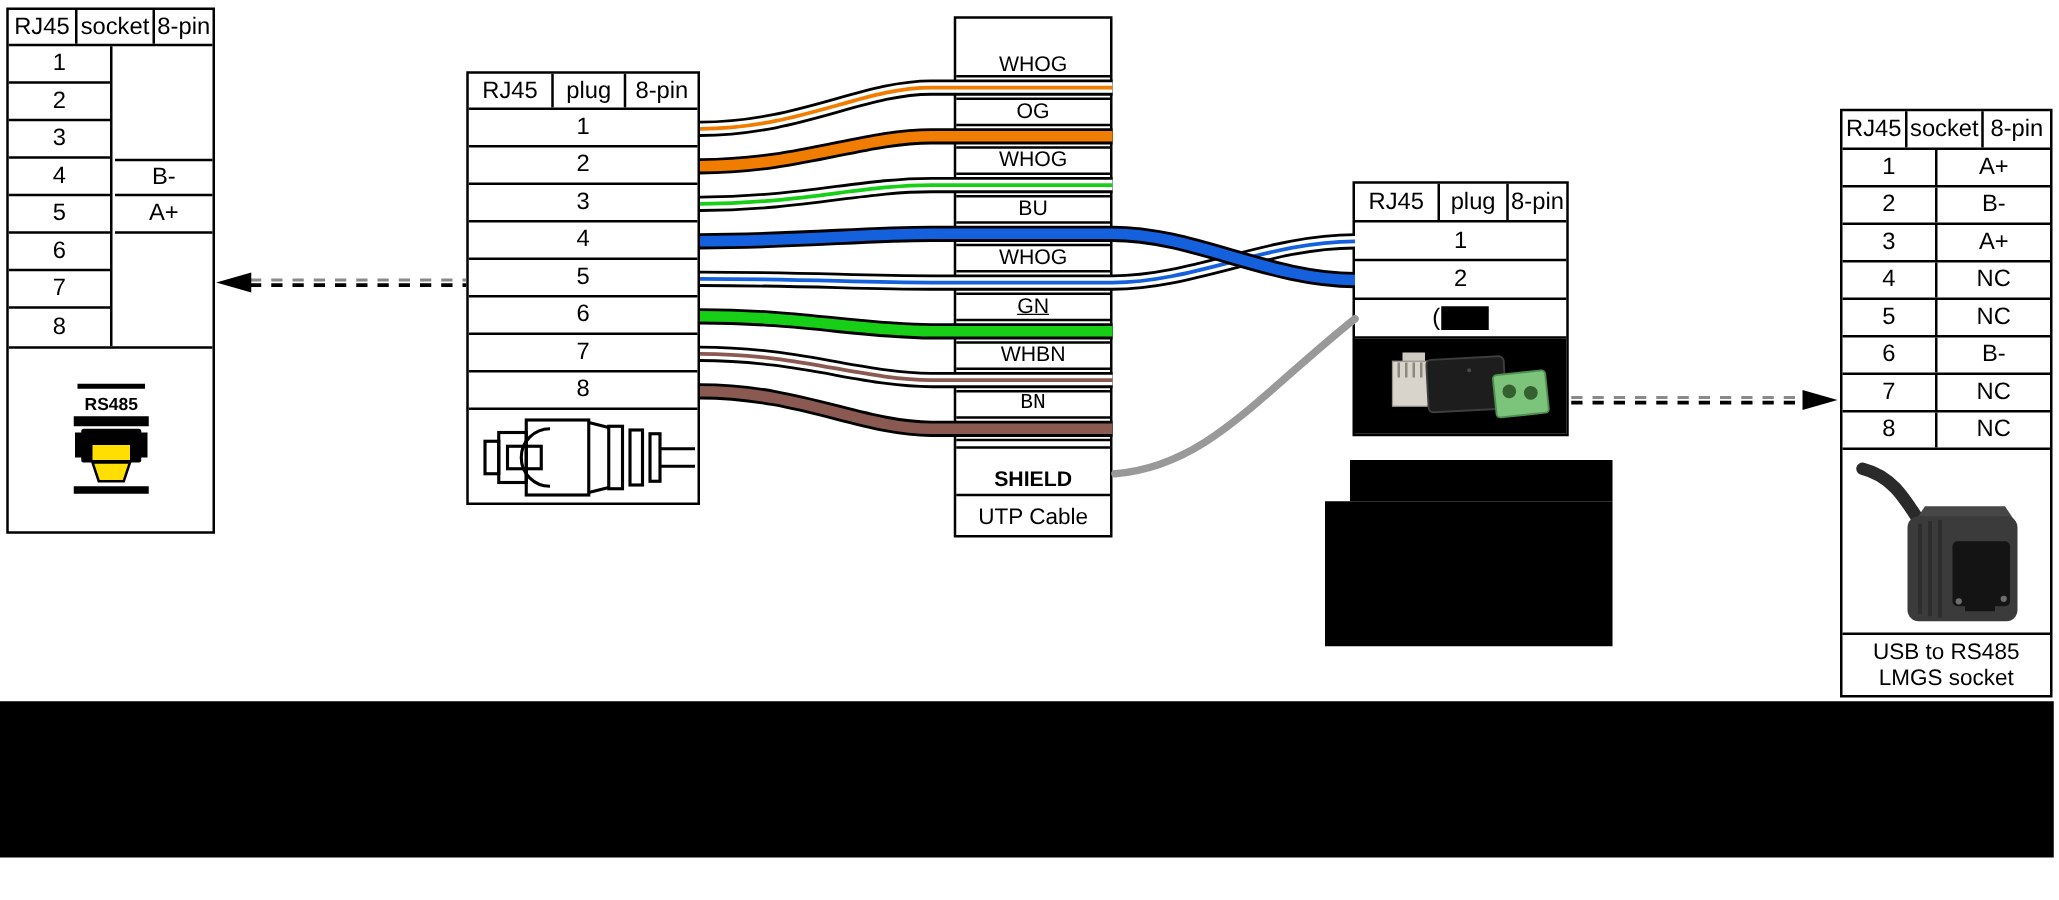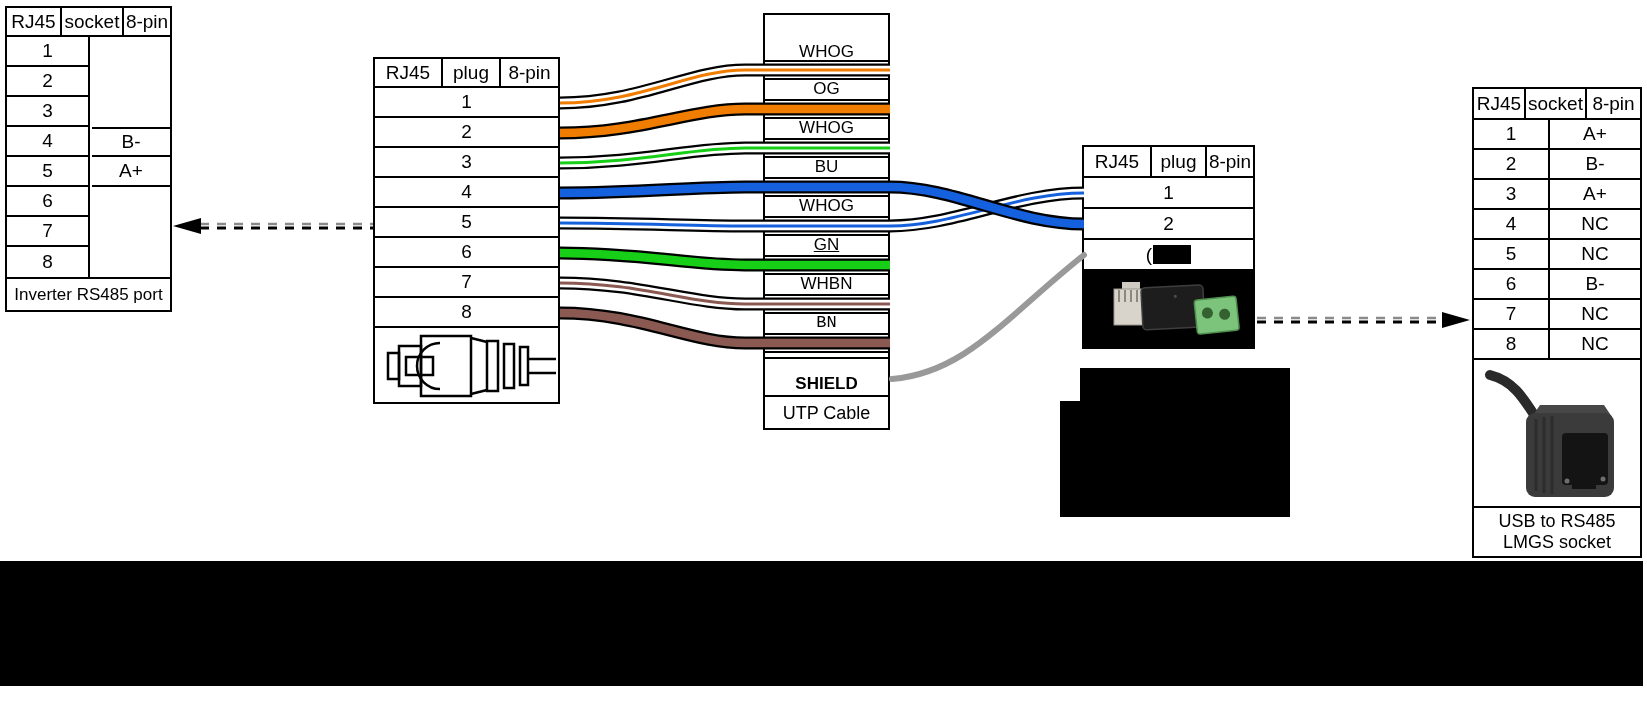--- a/index.html
+++ b/index.html
@@ -61,21 +61,33 @@
         <div class="pinrow">3</div>
         <div class="pinrow">4</div>
         <div class="pinrow">5</div>
         <div class="pinrow">6</div>
         <div class="pinrow">7</div>
         <div class="pinrow nb">8</div>
       </div>
       <div class="valcell" style="top:90px;border-top:2px solid #000;border-bottom:2px solid #000;">B-</div>
       <div class="valcell" style="top:120px;border-bottom:2px solid #000;">A+</div>
     </div>
-    <div class="cap" style="height:33px;">Inverter RS485 port</div>
+    <div class="imgcell" style="height:148px;">
+      <svg width="70" height="96" viewBox="0 0 70 96">
+        <line x1="8" y1="5" x2="62" y2="5" stroke="#000" stroke-width="4"></line>
+        <text x="35" y="24" font-size="14" font-weight="bold" text-anchor="middle">RS485</text>
+        <rect x="5" y="29" width="60" height="8" fill="#000"></rect>
+        <rect x="6" y="42" width="6" height="20" fill="#000"></rect>
+        <rect x="58" y="42" width="6" height="20" fill="#000"></rect>
+        <rect x="11" y="39" width="48" height="27" rx="2" fill="#000"></rect>
+        <rect x="20" y="52" width="30" height="12" fill="#ffdf00"></rect>
+        <polygon points="20,66 50,66 45,81 25,81" fill="#ffdf00" stroke="#000" stroke-width="2"></polygon>
+        <rect x="5" y="85" width="60" height="6" fill="#000"></rect>
+      </svg>
+    </div>
   </div>
 
   <div class="tbl" style="left:373px;top:57px;width:187px;">
     <div class="hrow" style="height:29px;">
       <div class="hc" style="width:68px;">RJ45</div>
       <div class="hc" style="width:58px;">plug</div>
       <div class="hc last">8-pin</div>
     </div>
     <div class="rowfull">1</div>
     <div class="rowfull">2</div>

